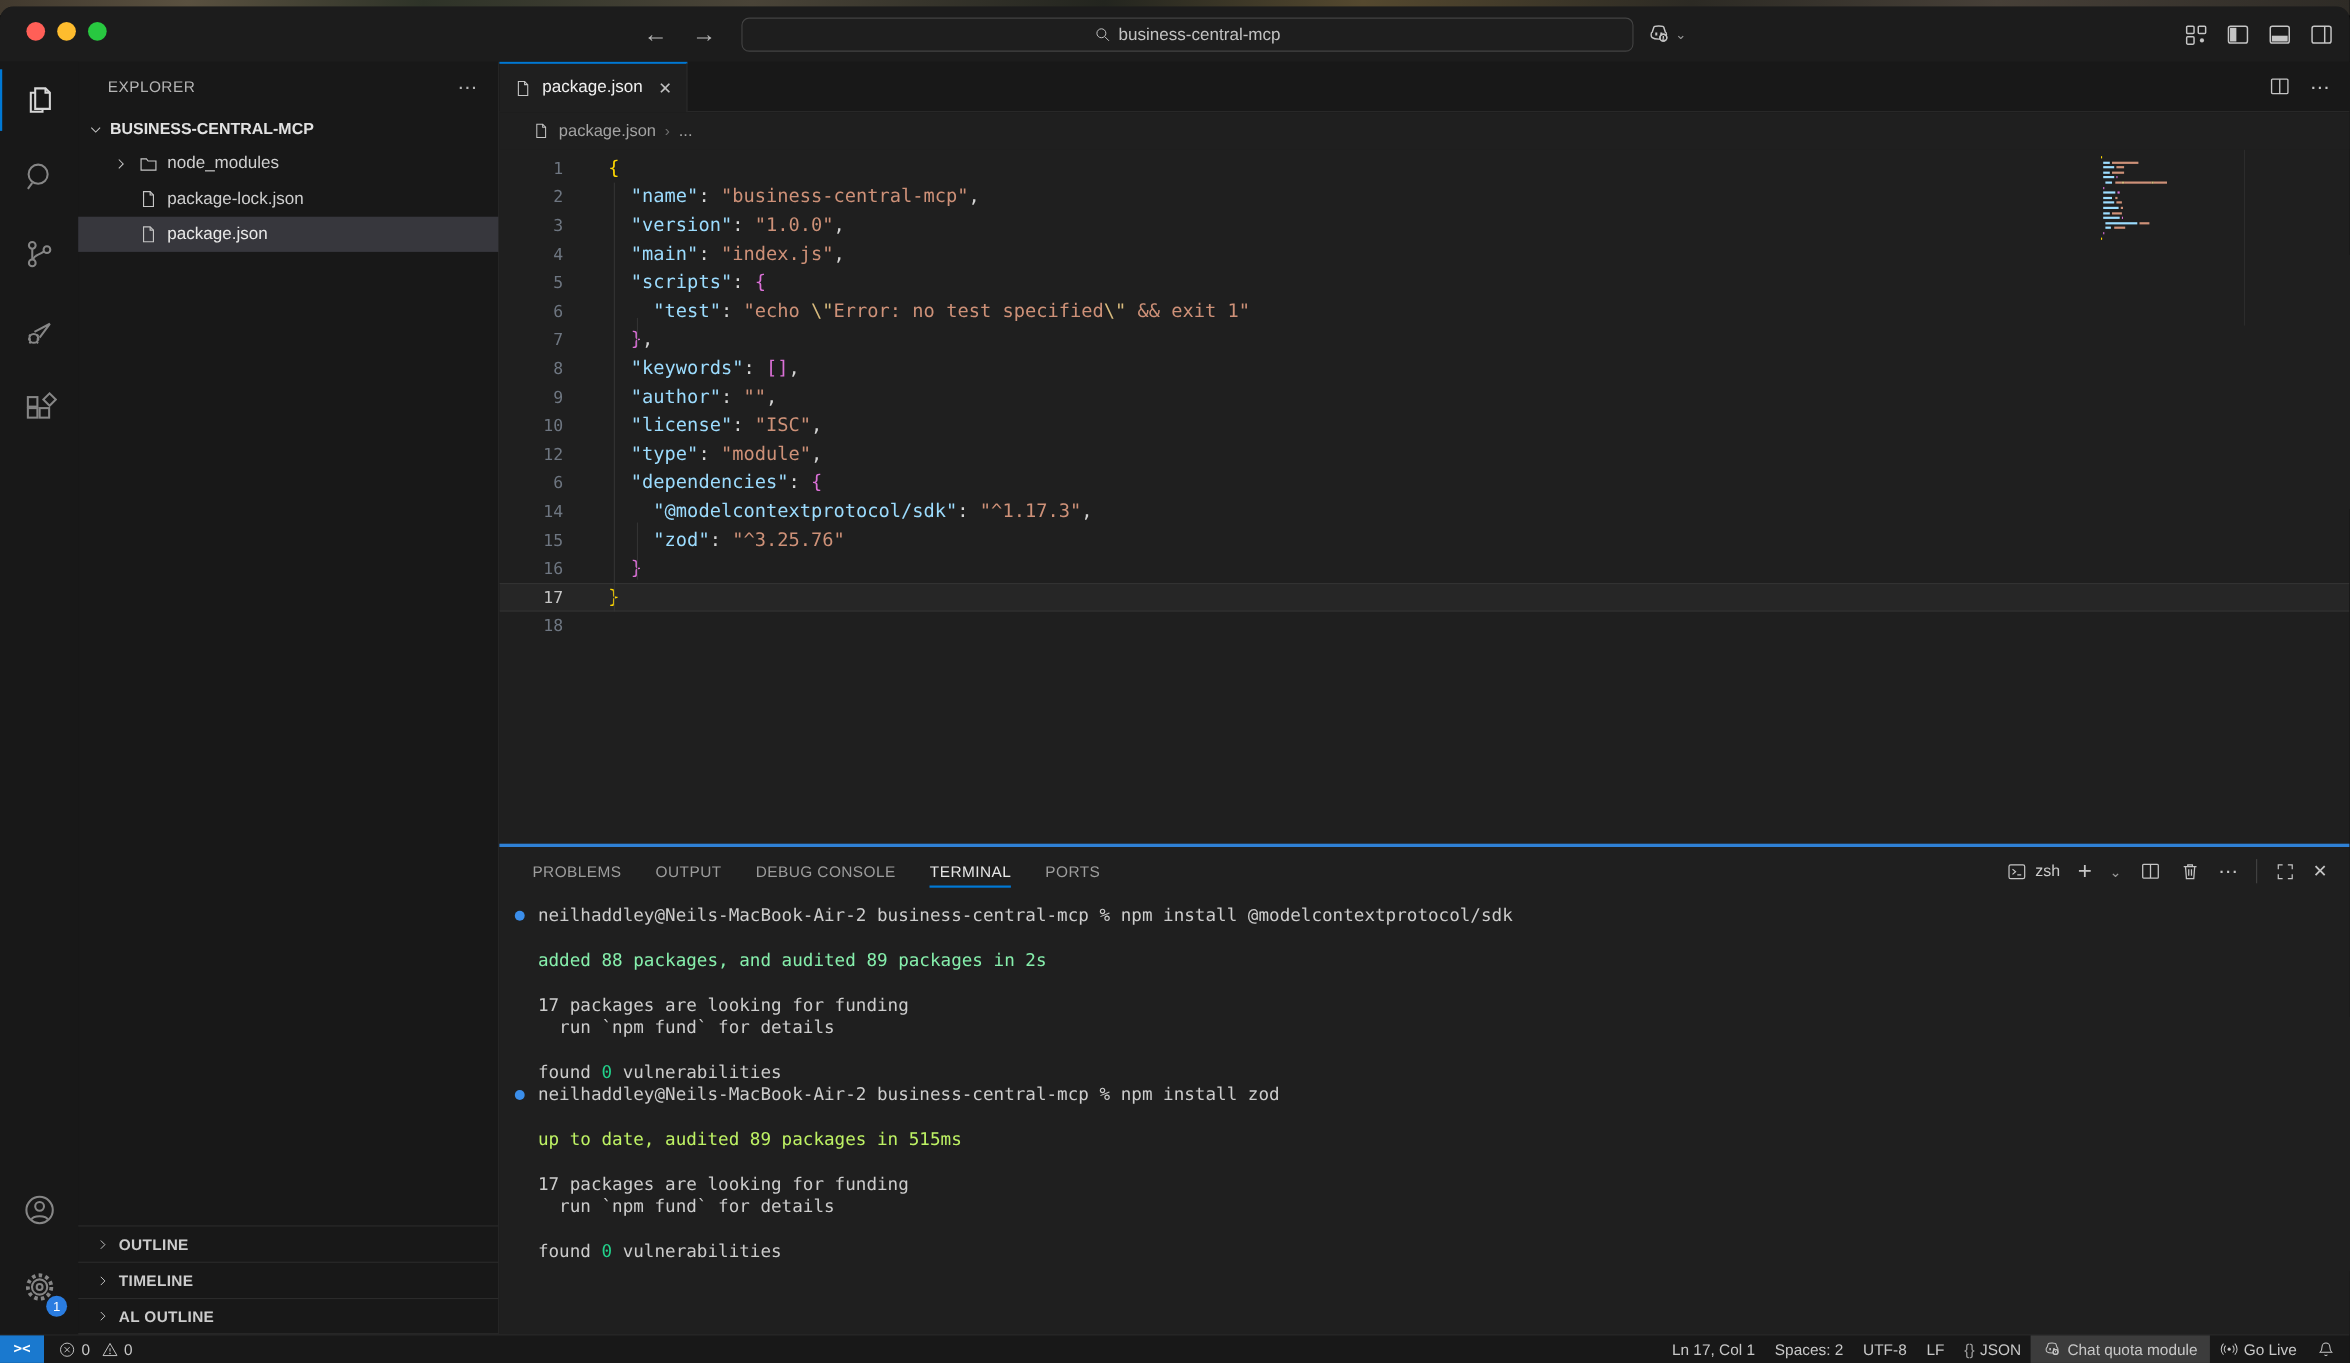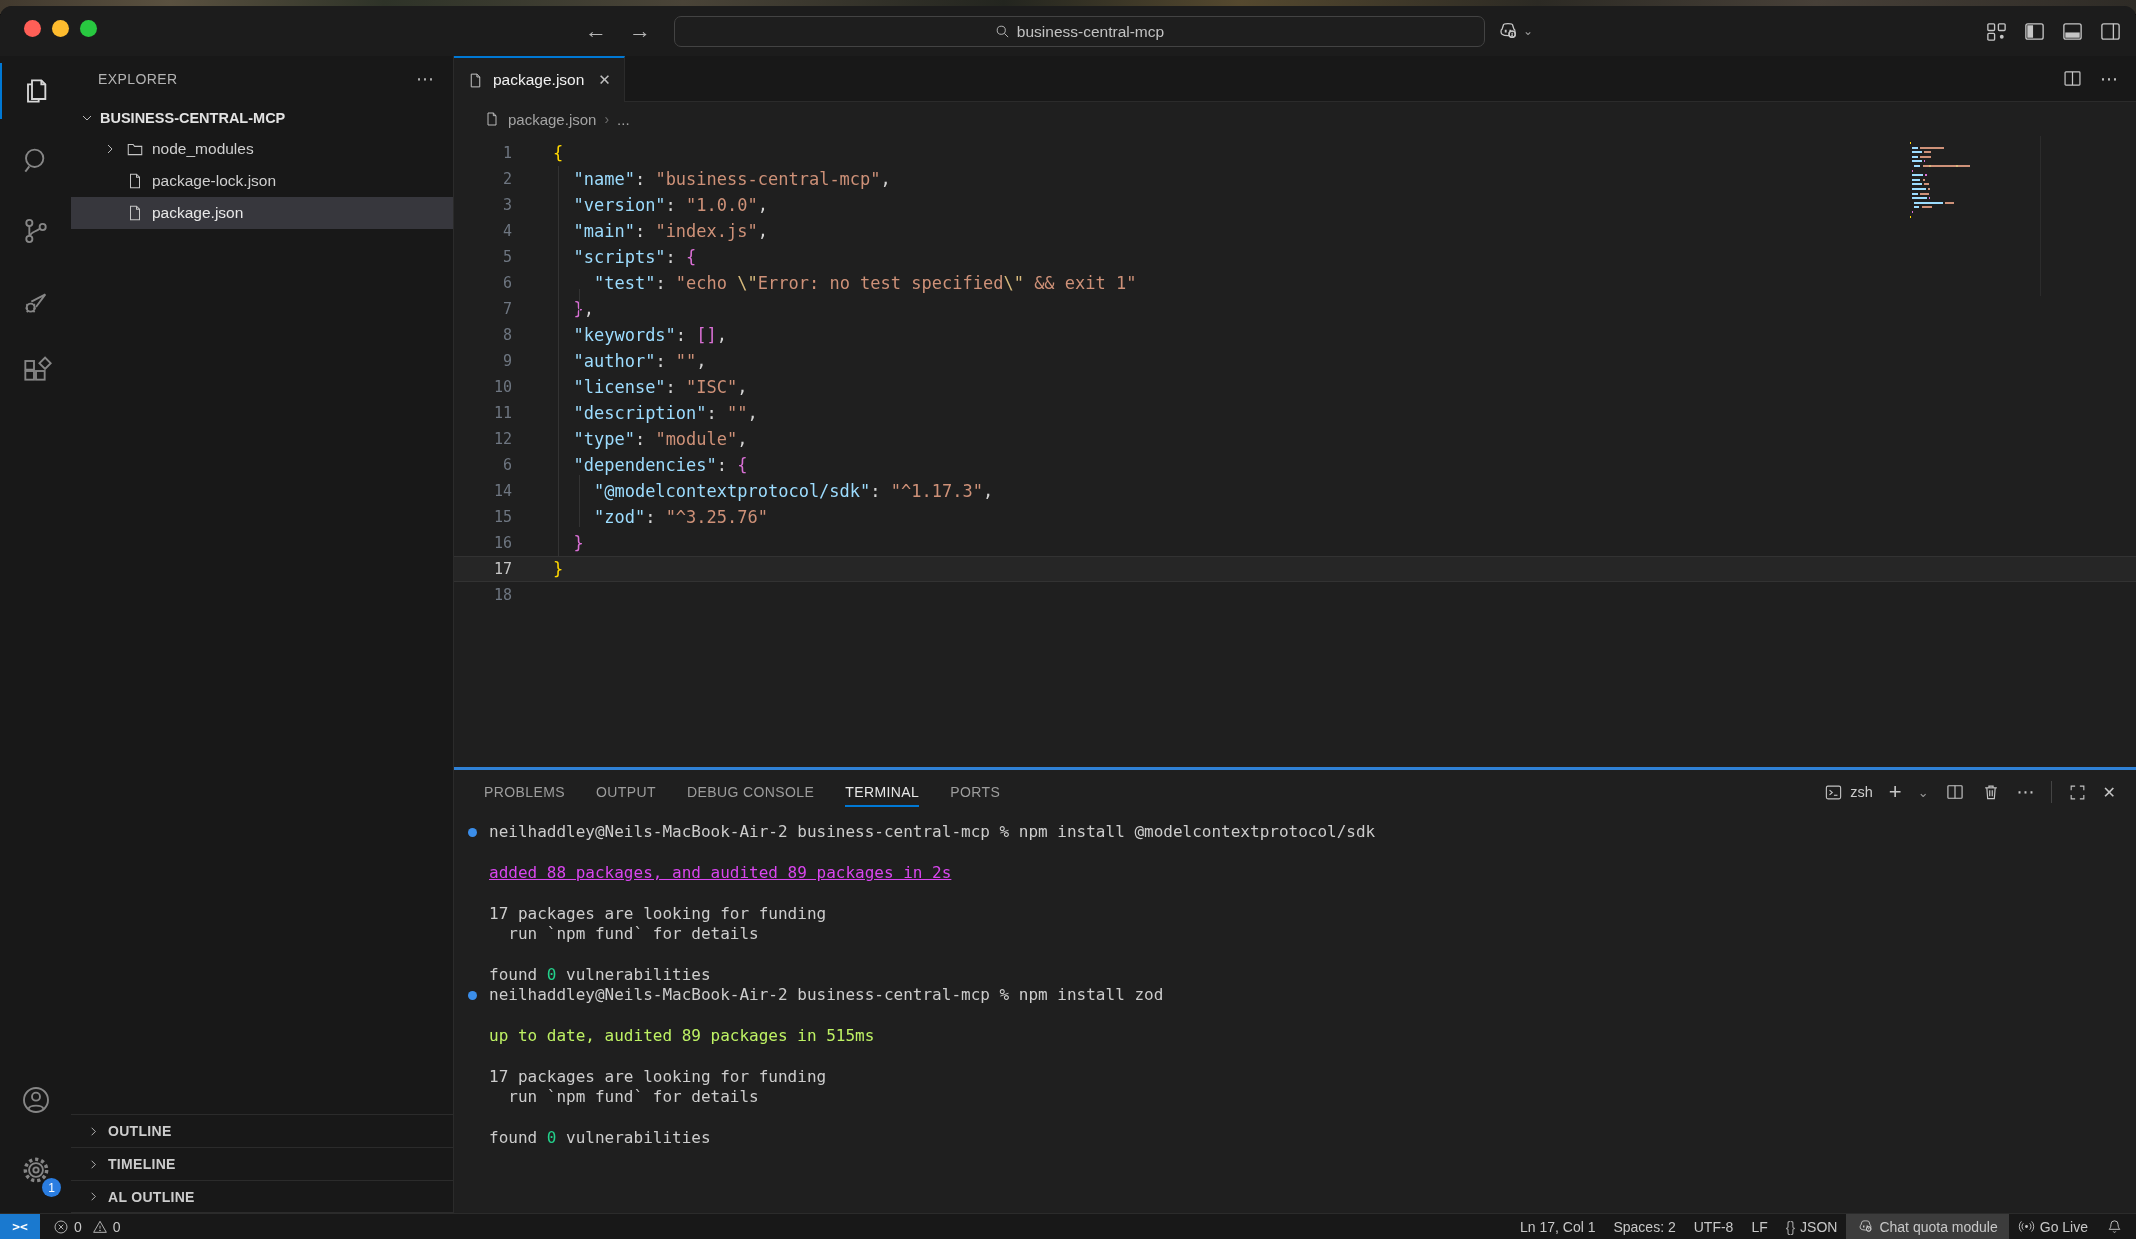--- a/index.html
+++ b/index.html
@@ -343,21 +343,20 @@
             <div class="code-line"><span class="ln">1</span><span class="ctx"><span style="color: rgb(255, 215, 0);">{</span></span></div>
             <div class="code-line"><span class="ln">2</span><span class="ctx"><span style="color: rgb(212, 212, 212);">  </span><span style="color: rgb(156, 220, 254);">"name"</span><span style="color: rgb(212, 212, 212);">: </span><span style="color: rgb(206, 145, 120);">"business-central-mcp"</span><span style="color: rgb(212, 212, 212);">,</span></span></div>
             <div class="code-line"><span class="ln">3</span><span class="ctx"><span style="color: rgb(212, 212, 212);">  </span><span style="color: rgb(156, 220, 254);">"version"</span><span style="color: rgb(212, 212, 212);">: </span><span style="color: rgb(206, 145, 120);">"1.0.0"</span><span style="color: rgb(212, 212, 212);">,</span></span></div>
             <div class="code-line"><span class="ln">4</span><span class="ctx"><span style="color: rgb(212, 212, 212);">  </span><span style="color: rgb(156, 220, 254);">"main"</span><span style="color: rgb(212, 212, 212);">: </span><span style="color: rgb(206, 145, 120);">"index.js"</span><span style="color: rgb(212, 212, 212);">,</span></span></div>
             <div class="code-line"><span class="ln">5</span><span class="ctx"><span style="color: rgb(212, 212, 212);">  </span><span style="color: rgb(156, 220, 254);">"scripts"</span><span style="color: rgb(212, 212, 212);">: </span><span style="color: rgb(218, 112, 214);">{</span></span></div>
             <div class="code-line"><span class="ln">6</span><span class="ctx"><span style="color: rgb(212, 212, 212);">    </span><span style="color: rgb(156, 220, 254);">"test"</span><span style="color: rgb(212, 212, 212);">: </span><span style="color: rgb(206, 145, 120);">"echo </span><span style="color: rgb(215, 186, 125);">\"</span><span style="color: rgb(206, 145, 120);">Error: no test specified</span><span style="color: rgb(215, 186, 125);">\"</span><span style="color: rgb(206, 145, 120);"> &amp;&amp; exit 1"</span></span></div>
             <div class="code-line"><span class="ln">7</span><span class="ctx"><span style="color: rgb(212, 212, 212);">  </span><span style="color: rgb(218, 112, 214);">}</span><span style="color: rgb(212, 212, 212);">,</span></span></div>
             <div class="code-line"><span class="ln">8</span><span class="ctx"><span style="color: rgb(212, 212, 212);">  </span><span style="color: rgb(156, 220, 254);">"keywords"</span><span style="color: rgb(212, 212, 212);">: </span><span style="color: rgb(218, 112, 214);">[]</span><span style="color: rgb(212, 212, 212);">,</span></span></div>
             <div class="code-line"><span class="ln">9</span><span class="ctx"><span style="color: rgb(212, 212, 212);">  </span><span style="color: rgb(156, 220, 254);">"author"</span><span style="color: rgb(212, 212, 212);">: </span><span style="color: rgb(206, 145, 120);">""</span><span style="color: rgb(212, 212, 212);">,</span></span></div>
             <div class="code-line"><span class="ln">10</span><span class="ctx"><span style="color: rgb(212, 212, 212);">  </span><span style="color: rgb(156, 220, 254);">"license"</span><span style="color: rgb(212, 212, 212);">: </span><span style="color: rgb(206, 145, 120);">"ISC"</span><span style="color: rgb(212, 212, 212);">,</span></span></div>
-            <div class="code-line"><span class="ln">11</span><span class="ctx"><span style="color: rgb(212, 212, 212);">  </span><span style="color: rgb(156, 220, 254);">"description"</span><span style="color: rgb(212, 212, 212);">: </span><span style="color: rgb(206, 145, 120);">""</span><span style="color: rgb(212, 212, 212);">,</span></span></div>
             <div class="code-line"><span class="ln">12</span><span class="ctx"><span style="color: rgb(212, 212, 212);">  </span><span style="color: rgb(156, 220, 254);">"type"</span><span style="color: rgb(212, 212, 212);">: </span><span style="color: rgb(206, 145, 120);">"module"</span><span style="color: rgb(212, 212, 212);">,</span></span></div>
             <div class="code-line"><span class="ln">6</span><span class="ctx"><span style="color: rgb(212, 212, 212);">  </span><span style="color: rgb(156, 220, 254);">"dependencies"</span><span style="color: rgb(212, 212, 212);">: </span><span style="color: rgb(218, 112, 214);">{</span></span></div>
             <div class="code-line"><span class="ln">14</span><span class="ctx"><span style="color: rgb(212, 212, 212);">    </span><span style="color: rgb(156, 220, 254);">"@modelcontextprotocol/sdk"</span><span style="color: rgb(212, 212, 212);">: </span><span style="color: rgb(206, 145, 120);">"^1.17.3"</span><span style="color: rgb(212, 212, 212);">,</span></span></div>
             <div class="code-line"><span class="ln">15</span><span class="ctx"><span style="color: rgb(212, 212, 212);">    </span><span style="color: rgb(156, 220, 254);">"zod"</span><span style="color: rgb(212, 212, 212);">: </span><span style="color: rgb(206, 145, 120);">"^3.25.76"</span></span></div>
             <div class="code-line"><span class="ln">16</span><span class="ctx"><span style="color: rgb(212, 212, 212);">  </span><span style="color: rgb(218, 112, 214);">}</span></span></div>
             <div class="code-line current"><span class="ln">17</span><span class="ctx"><span style="color: rgb(255, 215, 0);">}</span></span></div>
             <div class="code-line"><span class="ln">18</span><span class="ctx"></span></div>
           </div>
         <div class="iguide" style="left:104px; top:30px; height:390px;"></div>
         <div class="iguide" style="left:125px; top:153px; height:26px;"></div>
@@ -517,21 +516,21 @@
               <svg class="ic" width="19" height="19" viewBox="0 0 24 24">
                   <path d="M4 9 V4 h5 M15 4 h5 v5 M20 15 v5 h-5 M9 20 H4 v-5"></path>
                 </svg>
             </span>
             <span class="icon-btn" style="font-size:16px">✕</span>
           </div>
         </div>
         <div class="terminal" id="terminal">
             <div class="trow"><span class="deco run"></span><span style="color: rgb(204, 204, 204);">neilhaddley@Neils-MacBook-Air-2 business-central-mcp % npm install @modelcontextprotocol/sdk</span></div>
             <div class="trow"></div>
-            <div class="trow"><span style="color: #d946ef; text-decoration: underline;">added 88 packages, and audited 89 packages in 2s</span></div>
+            <div class="trow"><span style="color: #86efac;">added 88 packages, and audited 89 packages in 2s</span></div>
             <div class="trow"></div>
             <div class="trow"><span style="color: rgb(204, 204, 204);">17 packages are looking for funding</span></div>
             <div class="trow"><span style="color: rgb(204, 204, 204);">  run `npm fund` for details</span></div>
             <div class="trow"></div>
             <div class="trow"><span style="color: rgb(204, 204, 204);">found </span><span style="color: rgb(35, 209, 139);">0</span><span style="color: rgb(204, 204, 204);"> vulnerabilities</span></div>
             <div class="trow"><span class="deco run"></span><span style="color: rgb(204, 204, 204);">neilhaddley@Neils-MacBook-Air-2 business-central-mcp % npm install zod</span></div>
             <div class="trow"></div>
             <div class="trow"><span style="color: #bef264;">up to date, audited 89 packages in 515ms</span></div>
             <div class="trow"></div>
             <div class="trow"><span style="color: rgb(204, 204, 204);">17 packages are looking for funding</span></div>

